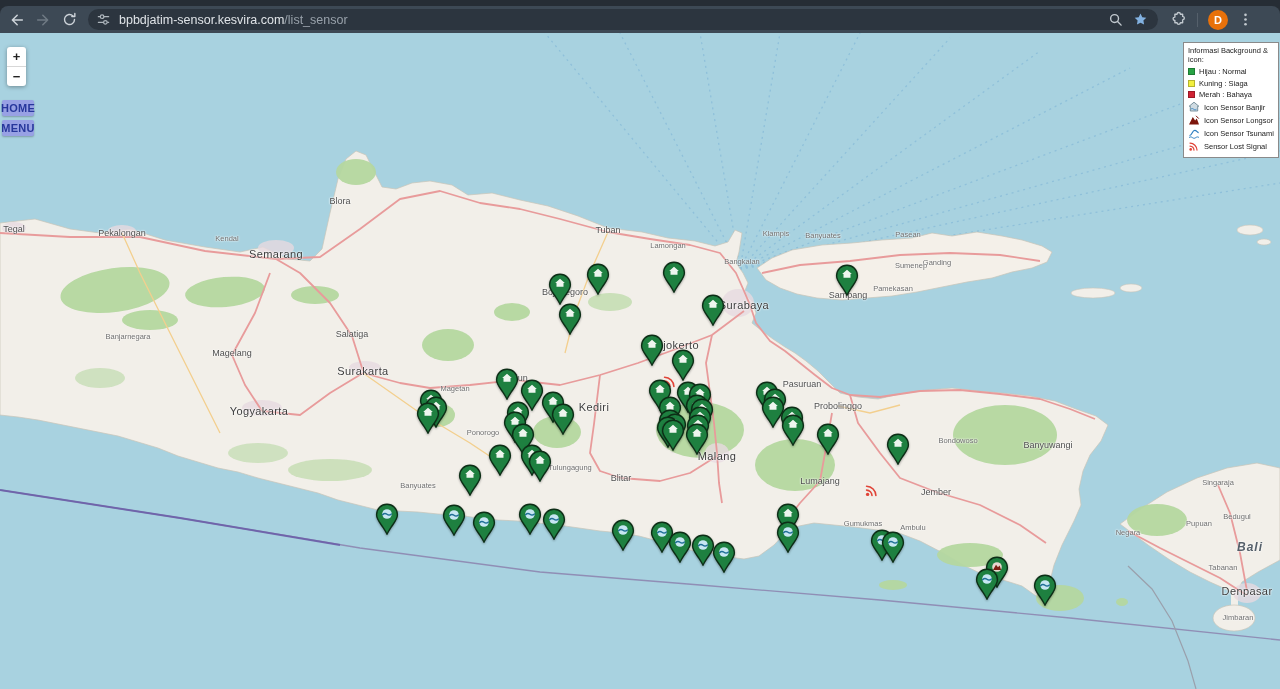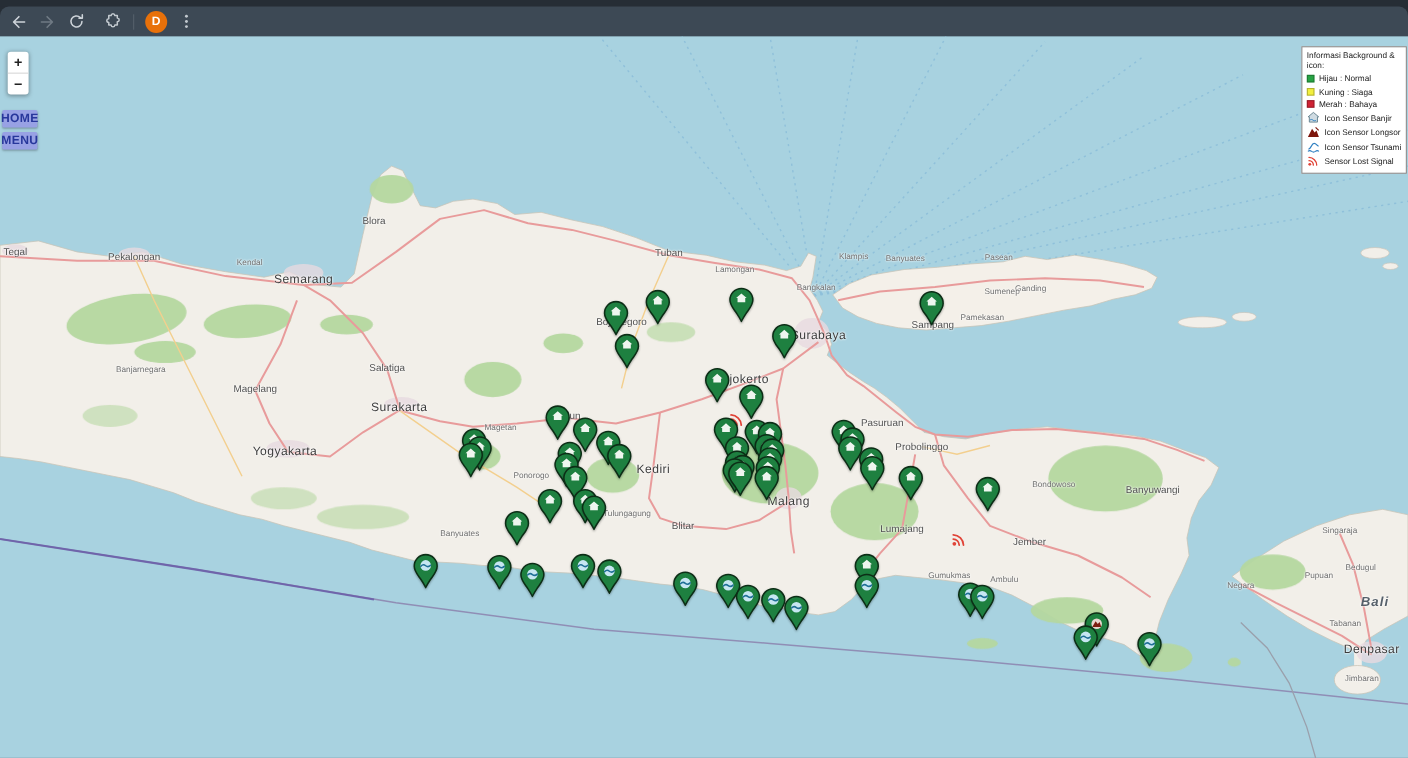--- a/index.html
+++ b/index.html
@@ -73,20 +73,39 @@
         <path d="M3 9h10.2M8.8 3.6L14.2 9l-5.4 5.4" stroke="#6f7a84" stroke-width="1.7" fill="none" stroke-linecap="round" stroke-linejoin="round"></path>
       </svg>
   </div>
   <div class="nav-btn">
     <svg width="15" height="15" viewBox="0 0 18 18">
         <path d="M15 9a6 6 0 1 1-1.8-4.3" stroke="#cdd3d9" stroke-width="1.7" fill="none" stroke-linecap="round"></path>
         <path d="M15.4 1.8v3.6h-3.6" stroke="#cdd3d9" stroke-width="1.7" fill="none" stroke-linecap="round" stroke-linejoin="round"></path>
       </svg>
   </div>
 
+  <div class="omnibox">
+    <svg width="15" height="15" viewBox="0 0 16 16">
+        <g stroke="#aeb6bd" stroke-width="1.3" stroke-linecap="round">
+          <path d="M2.5 5h11M2.5 11h11"></path>
+        </g>
+        <circle cx="6.5" cy="5" r="1.9" fill="#2c353f" stroke="#aeb6bd" stroke-width="1.3"></circle>
+        <circle cx="10" cy="11" r="1.9" fill="#2c353f" stroke="#aeb6bd" stroke-width="1.3"></circle>
+      </svg>
+    <div class="omni-text"><span class="omni-host">bpbdjatim-sensor.kesvira.com</span><span class="omni-path">/list_sensor</span></div>
+    <div class="omni-right">
+      <svg width="15" height="15" viewBox="0 0 16 16">
+          <circle cx="7" cy="7" r="4.2" stroke="#c2c9cf" stroke-width="1.5" fill="none"></circle>
+          <path d="M10.2 10.2L14 14" stroke="#c2c9cf" stroke-width="1.5" stroke-linecap="round"></path>
+        </svg>
+      <svg width="15" height="15" viewBox="0 0 16 16">
+          <path d="M8 1.6l1.9 3.9 4.3.6-3.1 3 .7 4.3L8 11.4l-3.8 2 .7-4.3-3.1-3 4.3-.6z" fill="#82b1e0"></path>
+        </svg>
+    </div>
+  </div>
 
   <div class="tb-right">
     <svg width="17" height="17" viewBox="0 0 16 16">
         <path d="M4.6 3h2c.1-1 .7-1.6 1.6-1.6S9.7 2 9.8 3h2.1v2.1c1 .1 1.6.7 1.6 1.6s-.6 1.5-1.6 1.6V11H9.8c-.1 1-.7 1.6-1.6 1.6S6.7 12 6.6 11H4.6V8.9c-1-.1-1.7-.7-1.7-1.7s.7-1.5 1.7-1.6z" stroke="#c2c9cf" stroke-width="1.3" fill="none" stroke-linejoin="round"></path>
       </svg>
     <div class="tb-sep"></div>
     <div class="avatar">D</div>
     <svg width="15" height="15" viewBox="0 0 16 16">
         <g fill="#c2c9cf">
           <circle cx="8" cy="3" r="1.4"></circle>
@@ -207,21 +226,21 @@
       <span class="map-label s" style="left: 128px; top: 303px;">Banjarnegara</span>
       <span class="map-label m" style="left: 608px; top: 197px;">Tuban</span>
       <span class="map-label m" style="left: 565px; top: 259px;">Bojonegoro</span>
       <span class="map-label s" style="left: 668px; top: 212px;">Lamongan</span>
       <span class="map-label l" style="left: 744px; top: 272px;">Surabaya</span>
       <span class="map-label l" style="left: 673px; top: 312px;">Mojokerto</span>
       <span class="map-label m" style="left: 513px; top: 345px;">Madiun</span>
       <span class="map-label s" style="left: 455px; top: 355px;">Magetan</span>
       <span class="map-label s" style="left: 483px; top: 399px;">Ponorogo</span>
       <span class="map-label s" style="left: 418px; top: 452px;">Banyuates</span>
-      <span class="map-label l" style="left: 594px; top: 394px;">Kediri</span>
+      <span class="map-label l" style="left: 594px; top: 374px;">Kediri</span>
       <span class="map-label s" style="left: 570px; top: 434px;">Tulungagung</span>
       <span class="map-label m" style="left: 621px; top: 445px;">Blitar</span>
       <span class="map-label l" style="left: 717px; top: 423px;">Malang</span>
       <span class="map-label m" style="left: 792px; top: 351px; padding-left: 20px;">Pasuruan</span>
       <span class="map-label m" style="left: 838px; top: 373px;">Probolinggo</span>
       <span class="map-label m" style="left: 820px; top: 448px;">Lumajang</span>
       <span class="map-label m" style="left: 936px; top: 459px;">Jember</span>
       <span class="map-label s" style="left: 958px; top: 407px;">Bondowoso</span>
       <span class="map-label s" style="left: 863px; top: 490px;">Gumukmas</span>
       <span class="map-label s" style="left: 913px; top: 494px;">Ambulu</span>

